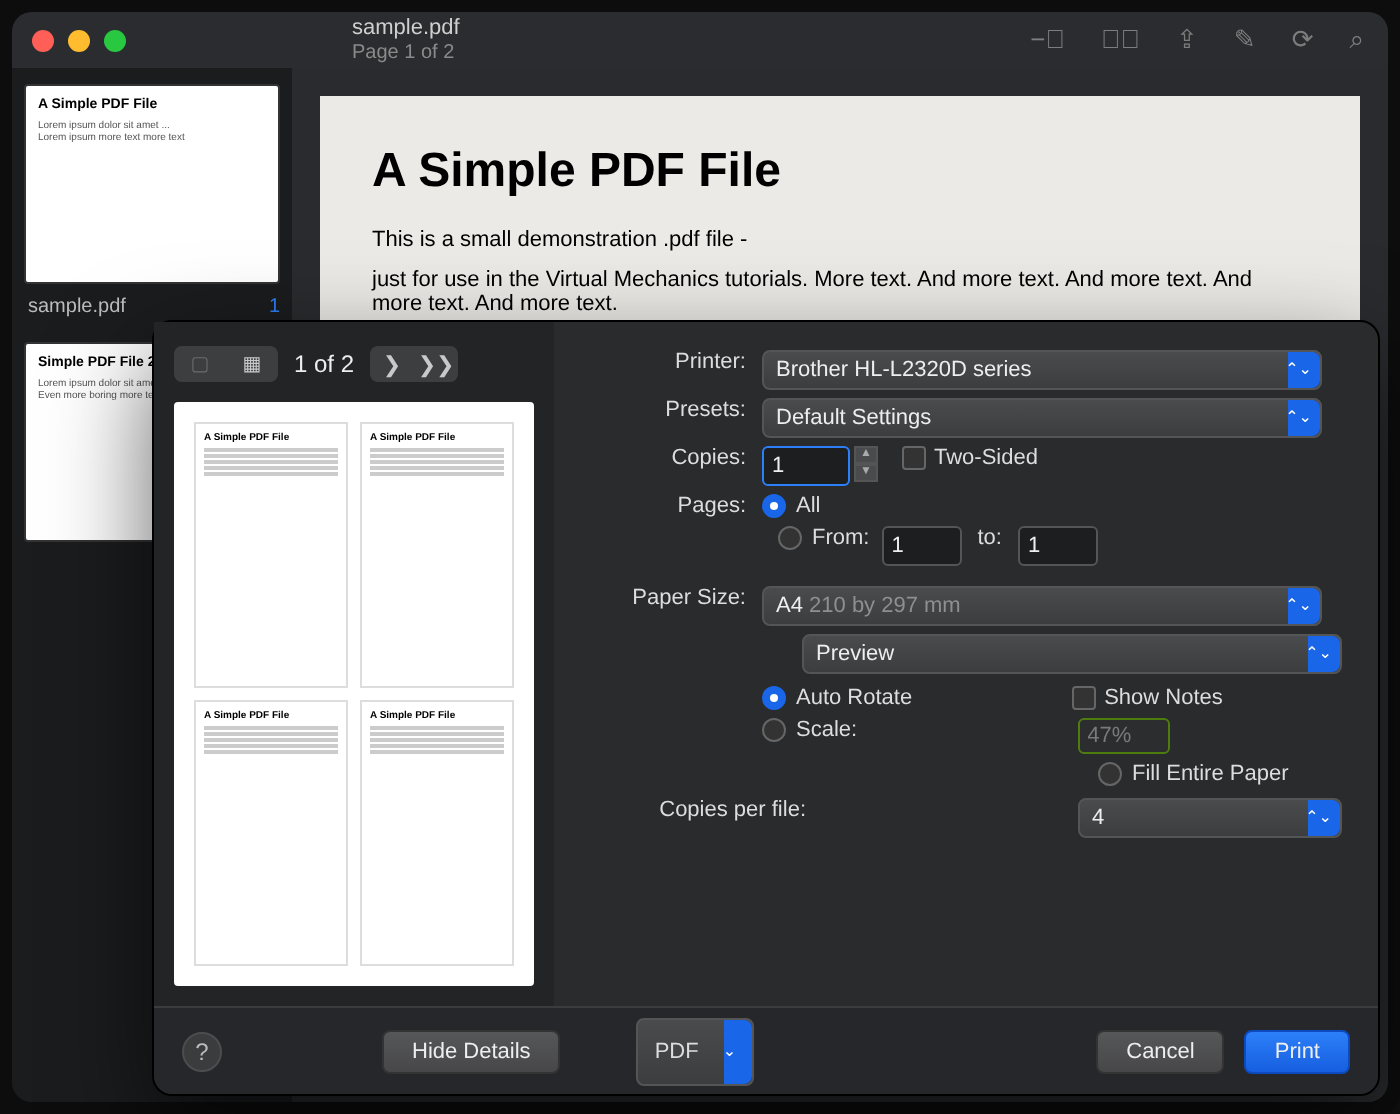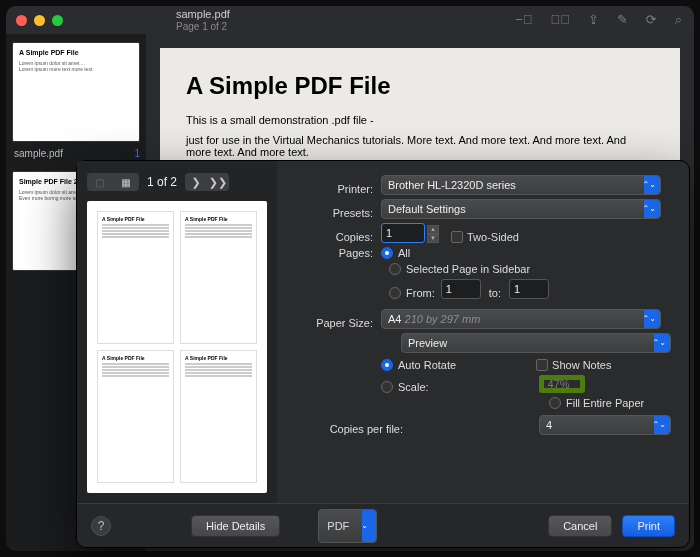--- a/index.html
+++ b/index.html
@@ -34,21 +34,21 @@
   .seg button{ background:transparent; border:none; width:26px; height:18px; color:#c9c9c9; font-size:10px; cursor:pointer;}
   .seg button.dim{ color:#6a6a6a; }
   .page-of{ font-size:12px; color:#eee; flex:0 0 auto; }
   .nav-arrows{ display:flex; background:#3d3e40; border-radius:4px; }
   .nav-arrows button{ background:transparent;border:none;width:22px;height:18px;color:#c9c9c9;font-size:11px;cursor:pointer;}
   .preview-box{ flex:1; background:#fff; border-radius:2px; display:grid; grid-template-columns:1fr 1fr; grid-template-rows:1fr 1fr; gap:6px; padding:10px; }
   .mini{ border:1px solid #ddd; background:#fff; padding:4px; overflow:hidden;}
   .mini h5{ font-size:5px; color:#000; margin-bottom:2px;}
   .mini div{ height:2px; background:#ccc; margin:1px 0;}
   .dlg-right{ flex:1; padding:10px 18px 0 4px; overflow:auto; }
-  .row{ display:flex; align-items:flex-end; margin:4px 0; }
+  .row{ display:flex; align-items:flex-start; margin:4px 0; }
   .lbl{ width:100px; text-align:right; padding-right:8px; color:#ddd; font-size:11px;}
   .select{ flex:1; height:20px; background:linear-gradient(#4a4b4d,#3c3d3f); border:1px solid #555;border-radius:4px; display:flex;align-items:center;padding:0 6px;color:#eee;font-size:11px;position:relative; max-width:280px;}
   .select.blue-cap::after{ content:"";position:absolute;right:0;top:0;bottom:0;width:16px;background:#1a66e8;border-radius:0 4px 4px 0;}
   .select .caret{ position:absolute; right:4px; color:#fff; font-size:8px; z-index:1; line-height:1; }
   .num-input{ width:44px; height:20px; background:#1d1e20;border:1px solid #2d7ff9;color:#eee;border-radius:3px;padding:0 4px;font-size:11px;}
   .num-input.plain{ border:1px solid #555; width:40px;}
   .stepper{ width:12px; display:flex; flex-direction:column; margin-left:2px;}
   .stepper b{ height:9px; background:#4a4b4d;border:1px solid #555;font-size:6px;text-align:center;line-height:7px;color:#aaa;font-weight:normal;}
   .chk{ width:12px;height:12px;border:1px solid #666;border-radius:2px;background:#333;display:inline-block;vertical-align:middle;margin-right:4px;}
   .radio{ width:12px;height:12px;border-radius:50%;border:1px solid #666;background:#333;display:inline-block;vertical-align:middle;margin-right:5px;position:relative;}
@@ -57,24 +57,24 @@
   .or-icon{ width:18px;height:16px;border:1px solid #555;border-radius:2px;background:#3a3b3d;display:inline-flex;align-items:center;justify-content:center;margin-right:4px;font-size:9px;color:#ccc;}
   .dlg-footer{ height:44px; border-top:1px solid #3b3c3e; display:flex; align-items:center; padding:0 14px; gap:10px; background:#26272a; border-radius:0 0 10px 10px;}
   .dlg-footer .spacer{ flex:1; }
   .btn{ height:22px; padding:0 14px; background:linear-gradient(#565759,#474749); border:1px solid #333;border-radius:4px;color:#eee;font-size:11px;cursor:pointer;}
   .btn.primary{ background:linear-gradient(#2d7ff9,#155fe0); border-color:#0d4abf;}
   .help{ width:20px;height:20px;border-radius:50%;background:#3b3c3e;color:#bbb;display:flex;align-items:center;justify-content:center;font-size:12px;border:1px solid #4c4d4f;}
   .pdf-drop{ height:20px;padding:16px 8px;background:linear-gradient(#4a4b4d,#3c3d3f);border:1px solid #555;border-radius:4px;display:flex;align-items:center;gap:4px;font-size:11px;position:relative;}
   .pdf-drop::after{content:"";position:absolute;right:0;top:0;bottom:0;width:14px;background:#1a66e8;border-radius:0 4px 4px 0;}
   .pdf-drop .caret{position:relative;z-index:1;margin-left:8px;font-size:8px;color:#fff;}
   .sub-indent{ padding-left:108px; }
-  .dim-txt{ color:#8e8f91;font-style:italic; }
+  .dim-txt{ color:#8e8f91; }
   .small-select{ width:120px; }
   .med-select{ width:110px; }
-  .scale-input{ width:46px;height:18px;background:#2c2d2f;border:5px solid #4d7c0f;color:#7a7a7a;border-radius:3px;padding:0 4px;font-size:11px;}
+  .scale-input{ width:46px;height:18px;background:#2c2d2f;border:1px solid #4d7c0f;color:#7a7a7a;border-radius:3px;padding:0 4px;font-size:11px;}
 </style>
 </head>
 <body>
 
 <div class="app-window">
   <div class="titlebar">
     <div class="traffic">
       <div class="tl red"></div>
       <div class="tl yel"></div>
       <div class="tl grn"></div>
@@ -199,24 +199,20 @@
         <span class="chk"></span>
         <span>Two-Sided</span>
       </div>
       <div class="row">
         <span class="lbl">Pages:</span>
         <span class="radio on"></span>
         <span>All</span>
       </div>
       <div class="row sub-indent">
         <span class="radio"></span>
-        <span>Selected Page in Sidebar</span>
-      </div>
-      <div class="row sub-indent">
-        <span class="radio"></span>
         <span>From:</span>
         <span style="width:6px"></span>
         <input class="num-input plain" value="1" style="">
         <span style="padding:0 8px">to:</span>
         <input class="num-input plain" value="1" style="">
       </div>
 
       <div class="row" style="margin-top:10px">
         <span class="lbl">Paper Size:</span>
         <div class="select blue-cap">

